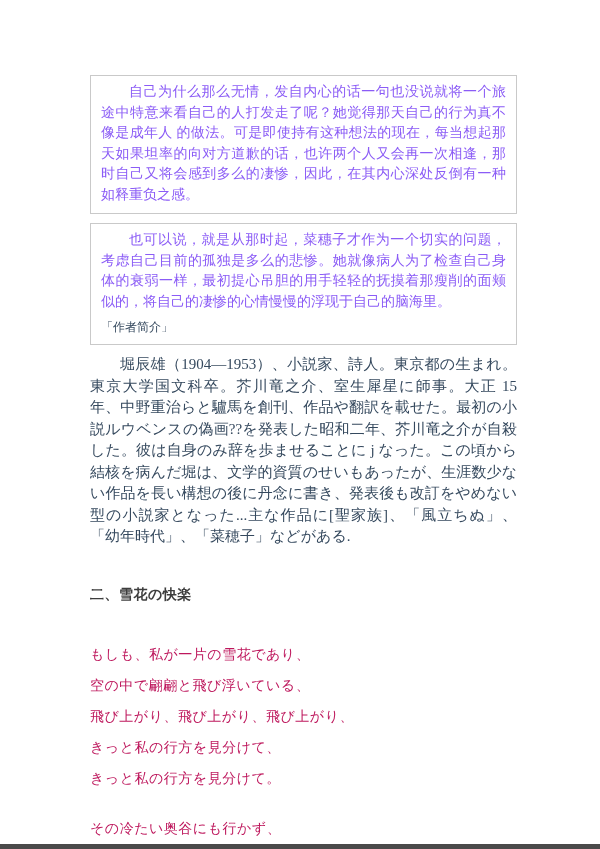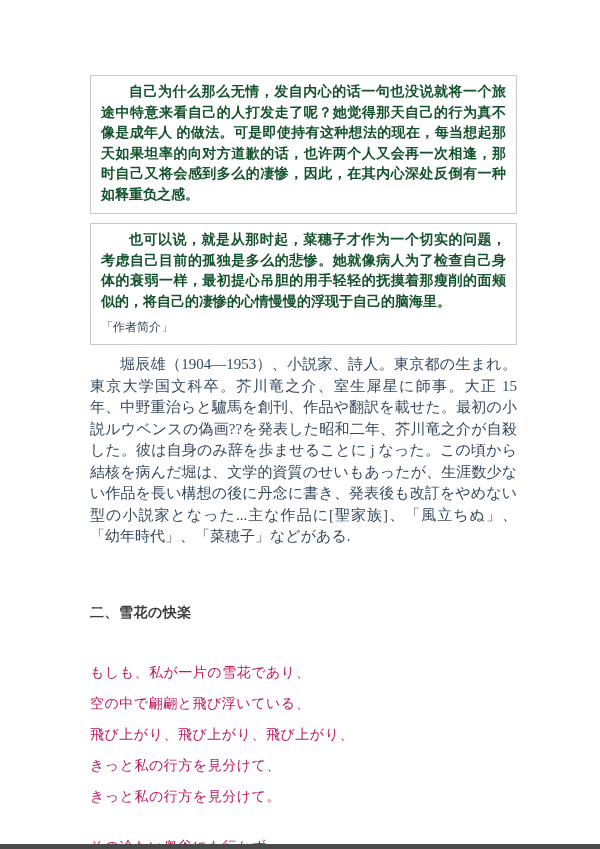--- a/index.html
+++ b/index.html
@@ -23,44 +23,43 @@
   .quote-box {
     border: 1px solid #c9c9c9;
     padding: 6px 10px 8px 10px;
     margin-bottom: 9px;
     background: #ffffff;
   }
   .quote-text {
     margin: 0;
     font-size: 14px;
     line-height: 20.5px;
-    color: #14532d;
+    color: #8b5cf6;
     text-indent: 2em;
     text-align: justify;
     font-family: "Liberation Serif", "DejaVu Serif", serif;
-    font-weight: bold;
   }
   .box-caption {
     margin: 6px 0 0 0;
     font-size: 12px;
     line-height: 18px;
     color: #35495e;
     font-family: "Liberation Serif", "DejaVu Serif", serif;
   }
   .bio-text {
     margin: 9px 0 0 0;
     font-size: 15px;
     line-height: 21.5px;
     color: #35495e;
     text-indent: 2em;
     text-align: justify;
     font-family: "Liberation Serif", "DejaVu Serif", serif;
   }
   .section-heading {
-    margin: 56px 0 0 0;
+    margin: 38px 0 0 0;
     font-size: 14px;
     font-weight: bold;
     color: #3d3d3d;
     font-family: Liberation Serif, serif;
     letter-spacing: 0.5px;
   }
   .poem {
     margin-top: 40px;
   }
   .poem-line {

